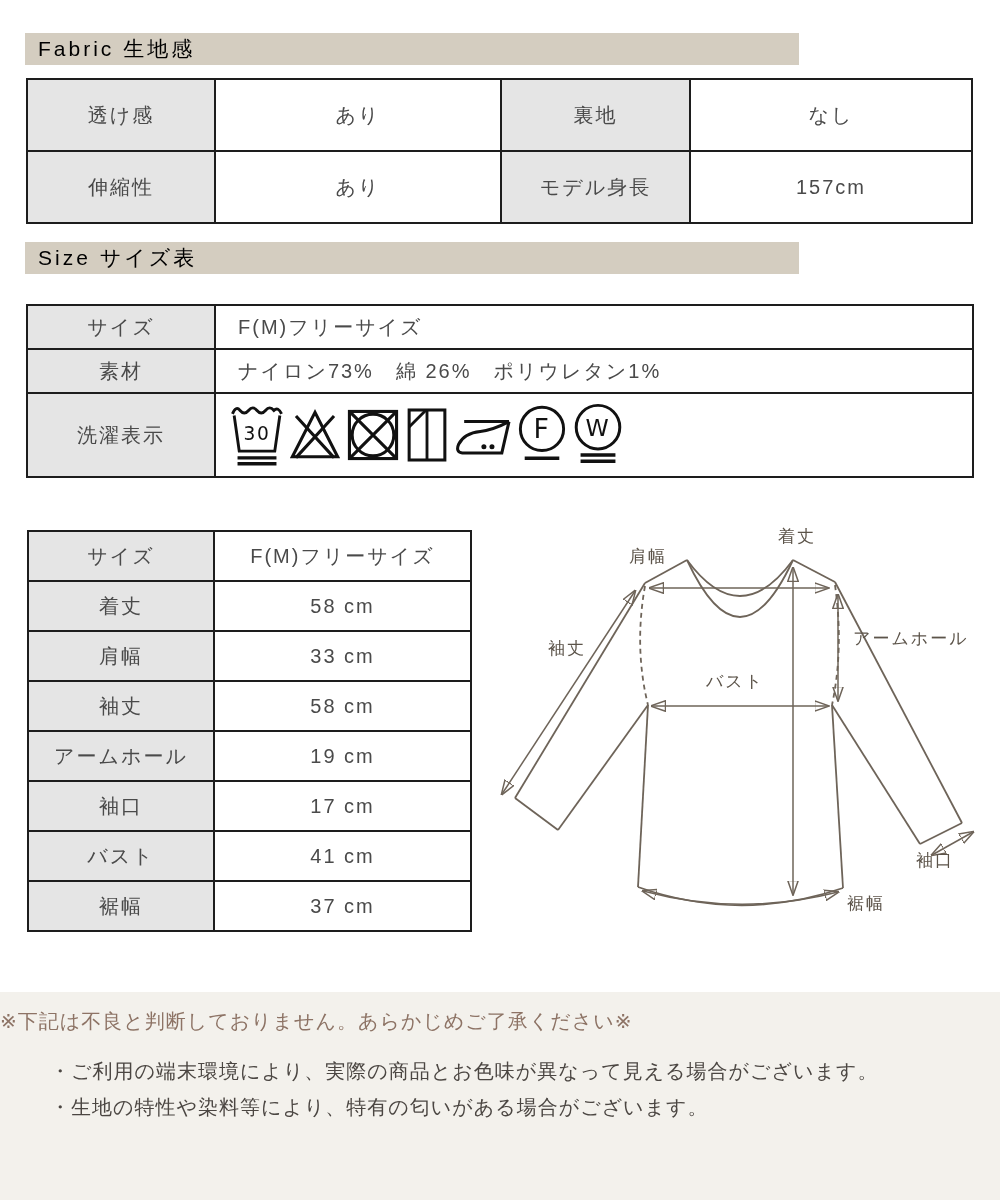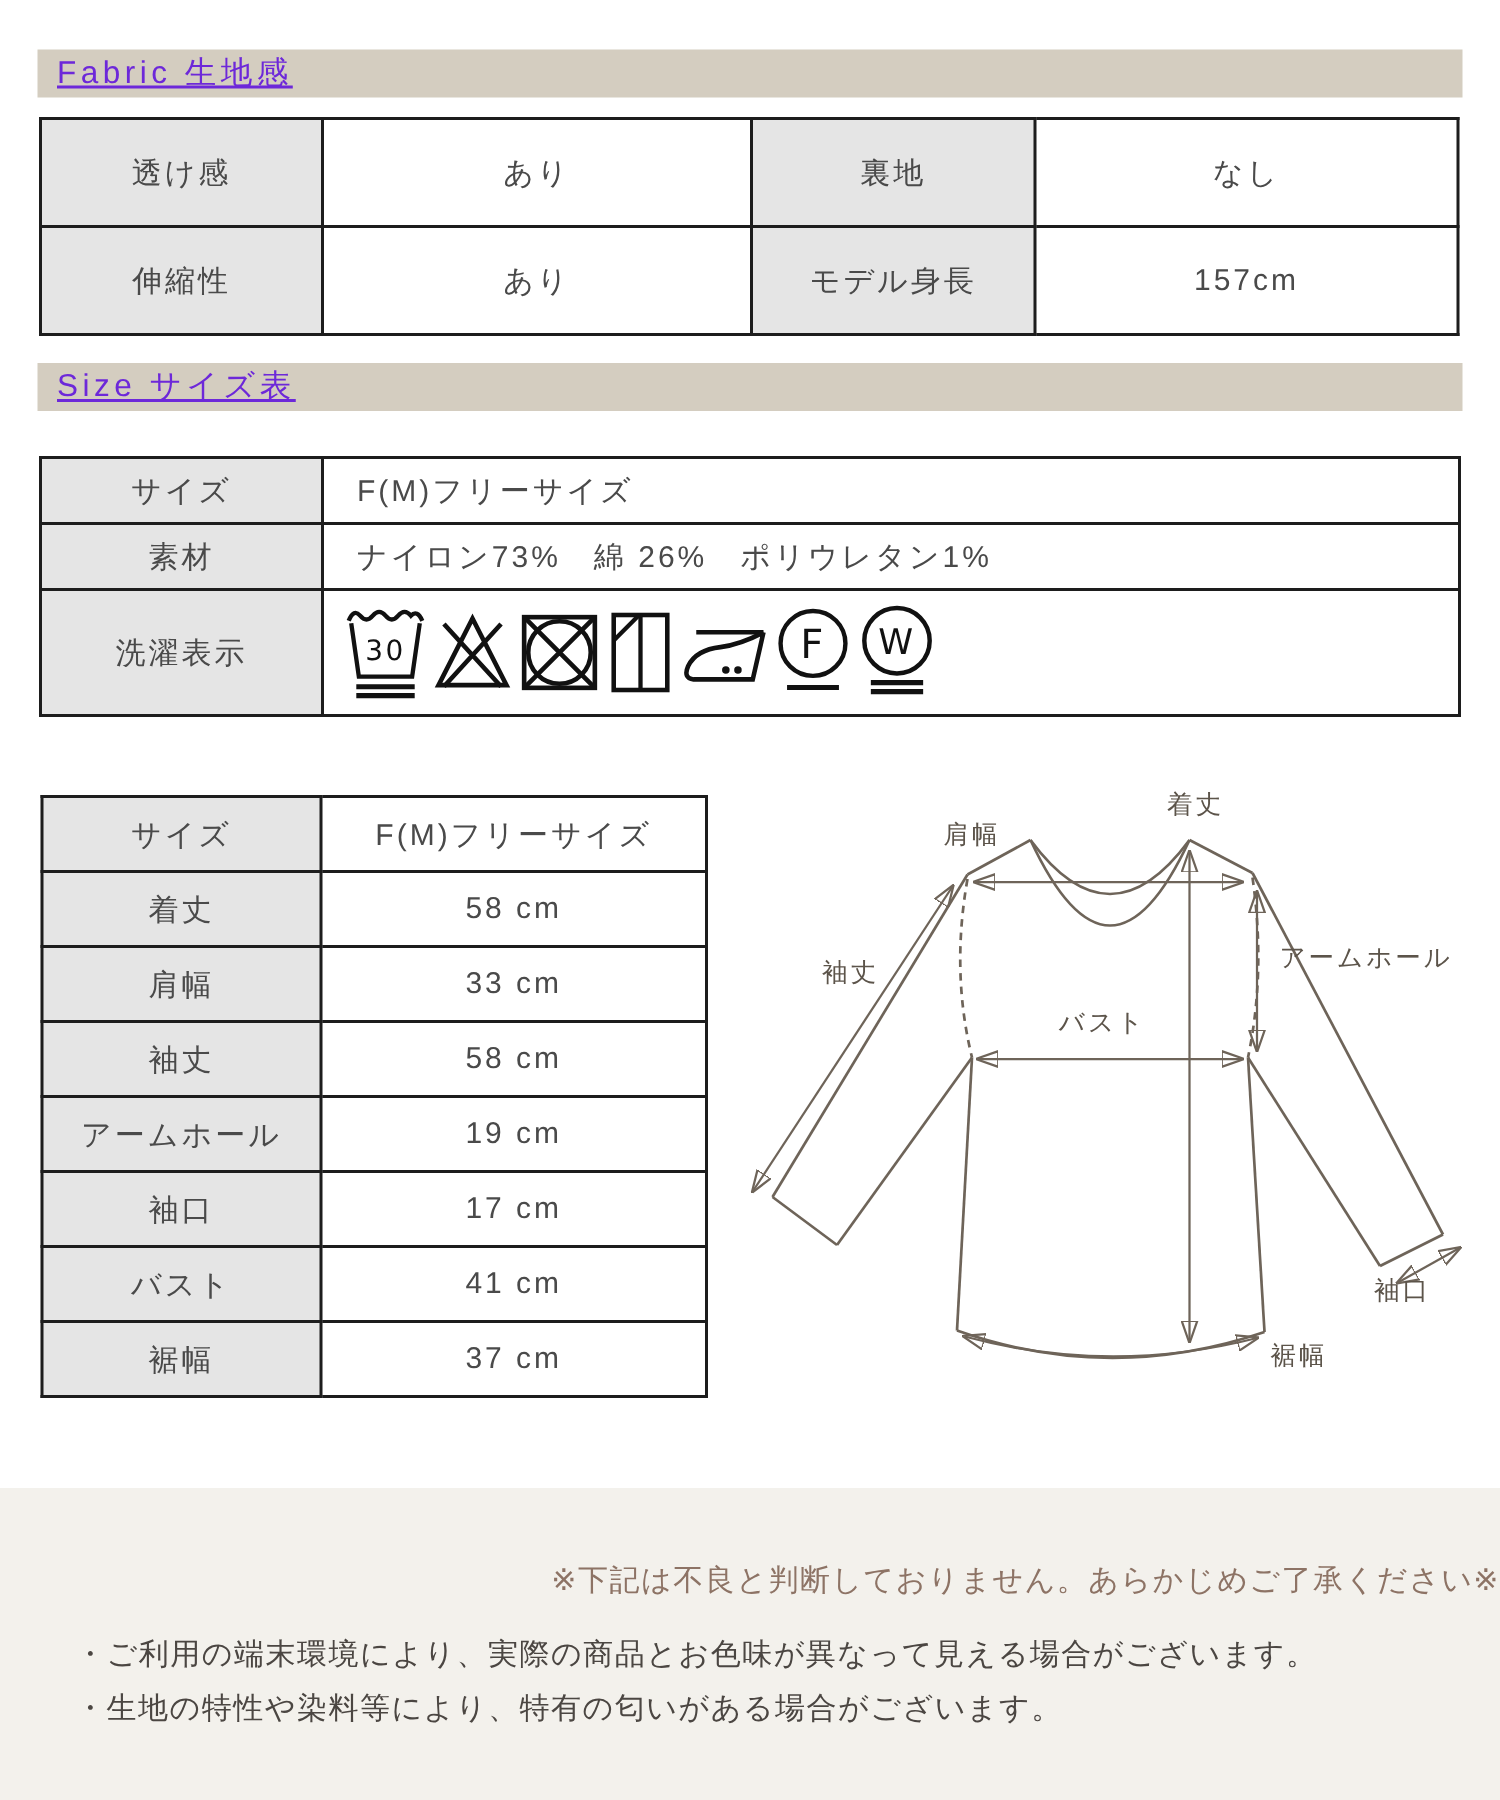--- a/index.html
+++ b/index.html
@@ -1,21 +1,21 @@
 <!DOCTYPE html>
 <html><head>
 <meta charset="utf-8">
 <style>
   * { margin:0; padding:0; box-sizing:border-box; }
   body { background:#ffffff; font-family:"Liberation Sans","DejaVu Sans",sans-serif; }
   .page { position:relative; width:1000px; height:1200px; background:#ffffff; overflow:hidden; }
 
   
-  .band { position:absolute; left:25px; width:950px; height:32px; background:#d4cdc0;
-          color:#6d28d9; font-size:21px; line-height:32px; padding-left:13px; letter-spacing:3px;text-decoration:underline; }
+  .band { position:absolute; left:25px; width:774px; height:32px; background:#d4cdc0;
+          color:#000000; font-size:21px; line-height:32px; padding-left:13px; letter-spacing:3px; }
   .band-fabric { top:33px; }
   .band-size { top:242px; }
 
   
   table { border-collapse:collapse; position:absolute; table-layout:fixed; }
   td { border:2px solid #1d1d1d; font-size:20px; color:#4a4a4a; letter-spacing:2px;
        text-align:center; vertical-align:middle; }
   td.lab { background:#e5e5e5; }
   td.left { text-align:left; padding-left:22px; }
 
@@ -39,21 +39,21 @@
   .care-row .stk { stroke:#111111; fill:none; }
   .care-row text { fill:#111111; font-family:"DejaVu Sans","Liberation Sans",sans-serif; }
 
   
   .diagram { position:absolute; left:490px; top:508px; }
   .diagram path, .diagram line { stroke:#6e6459; fill:none; }
   .diagram text { fill:#5c544a; font-size:17px; letter-spacing:2px; }
 
   
   .notes { position:absolute; left:0; top:992px; width:1000px; height:208px; background:#f3f1ec; }
-  .notes-heading { margin-top:48px; text-align:right; color:#8d7365; font-size:20px; letter-spacing:1px; }
+  .notes-heading { margin-top:16px; text-align:left; color:#8d7365; font-size:20px; letter-spacing:1px; }
   .notes-bullets { margin-top:18px; margin-left:50px; color:#4b4642; font-size:20px;
                    line-height:36px; letter-spacing:1px; }
 </style>
 </head>
 <body>
 
 <div class="page">
 
   <div class="band band-fabric">Fabric 生地感</div>
 

